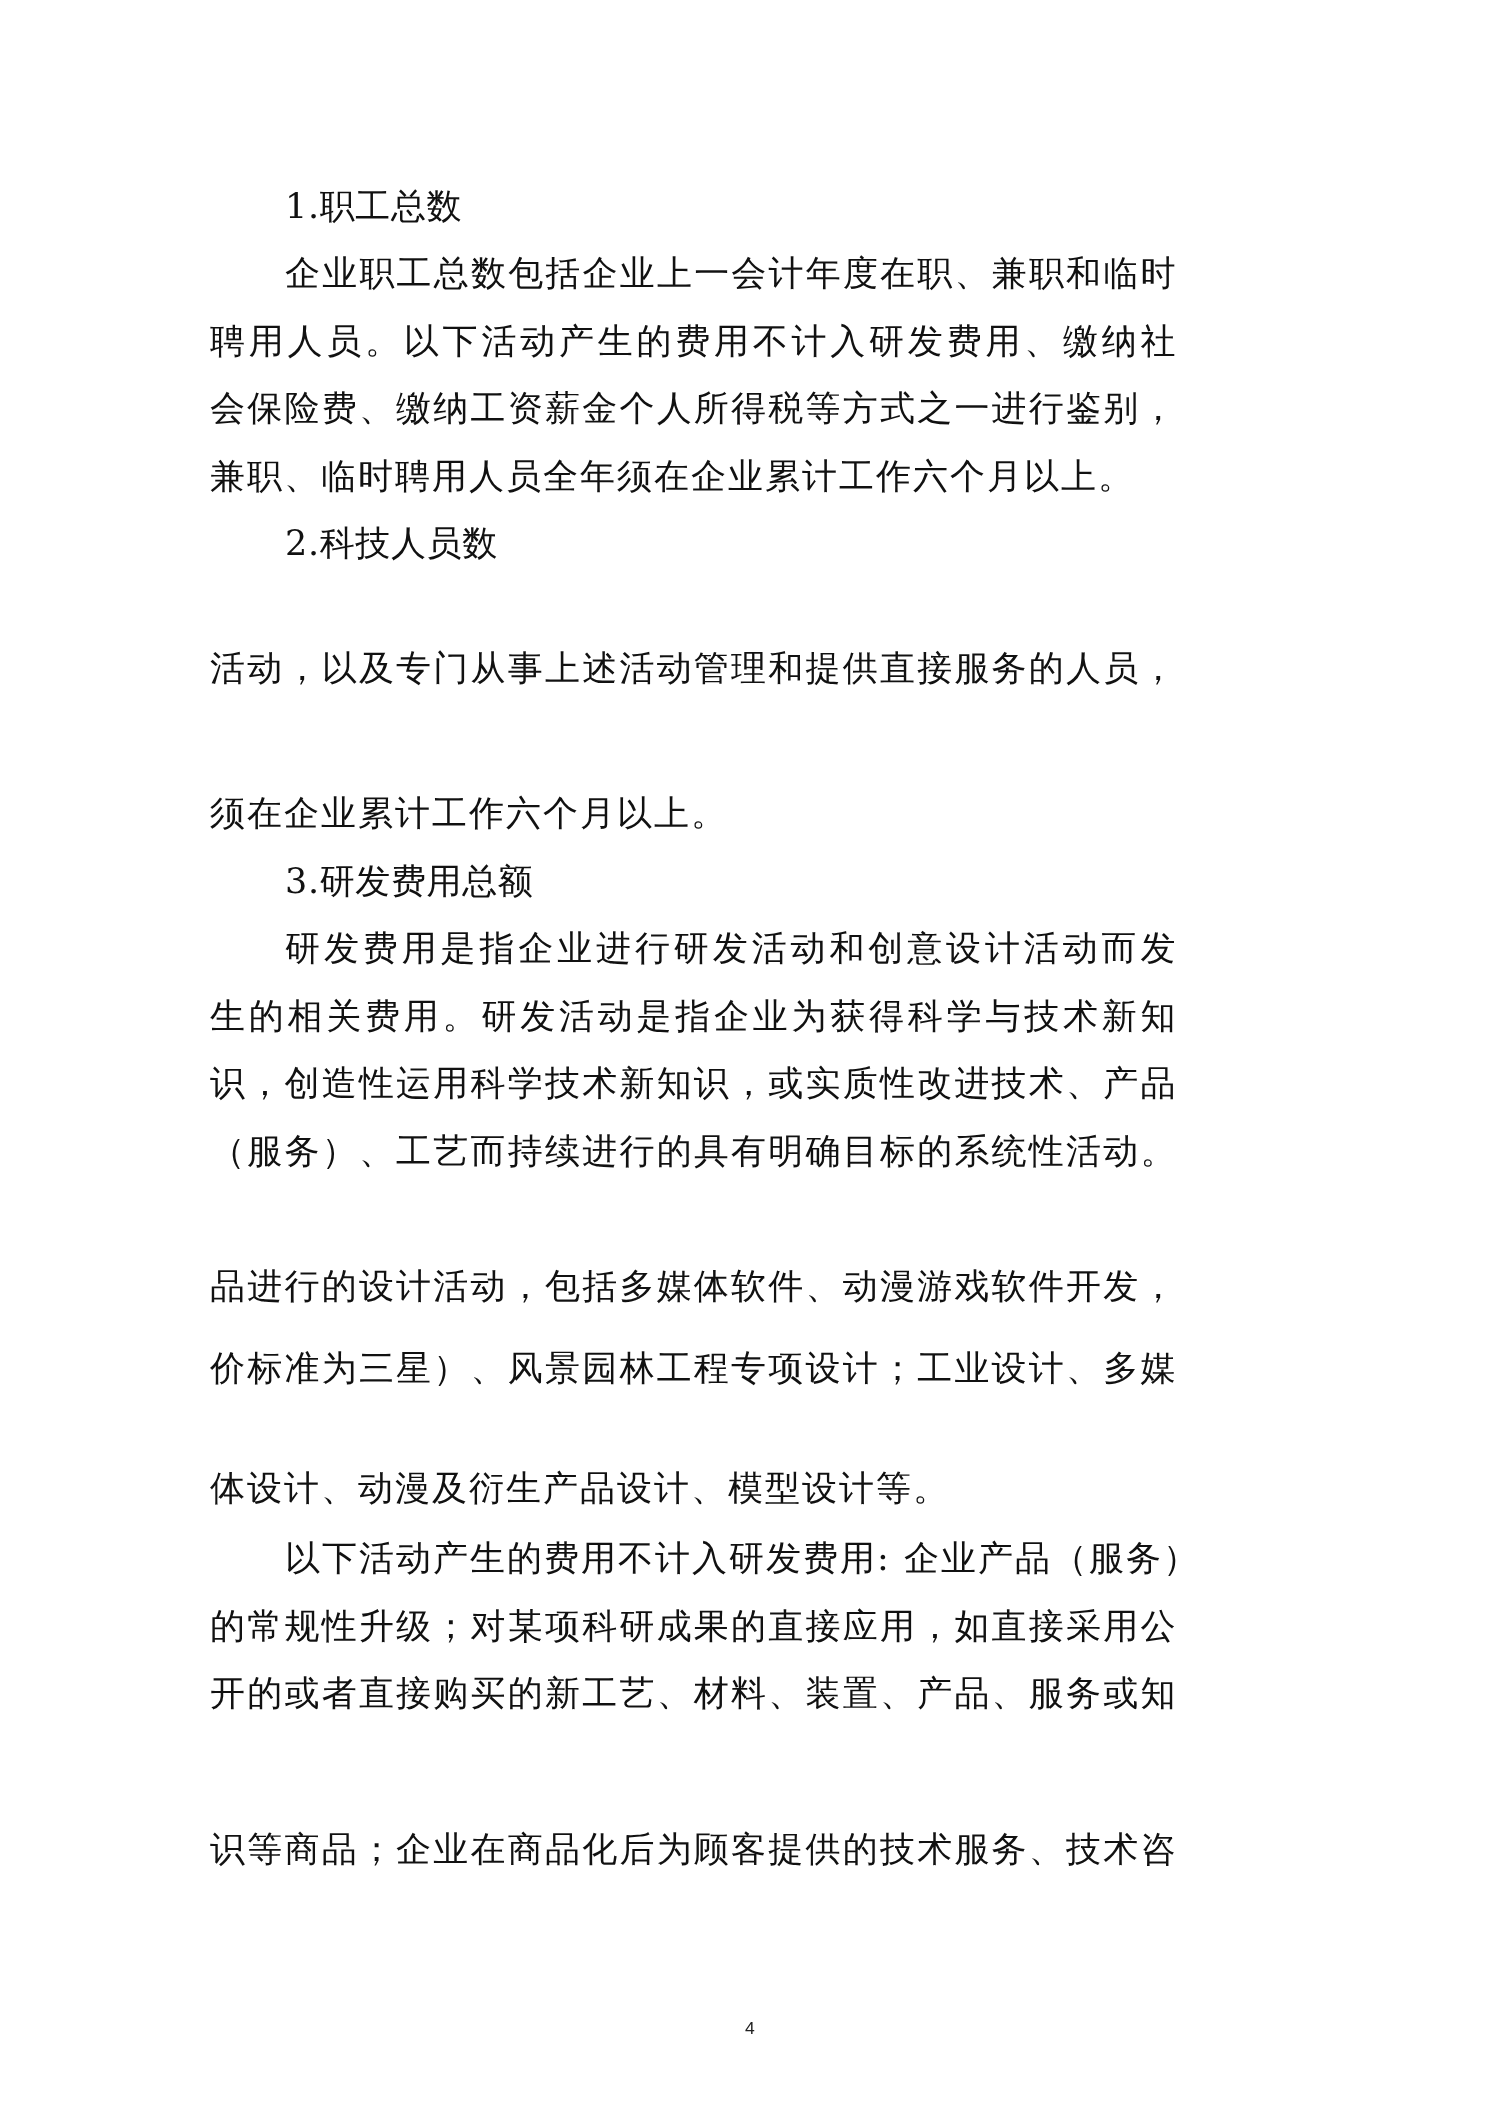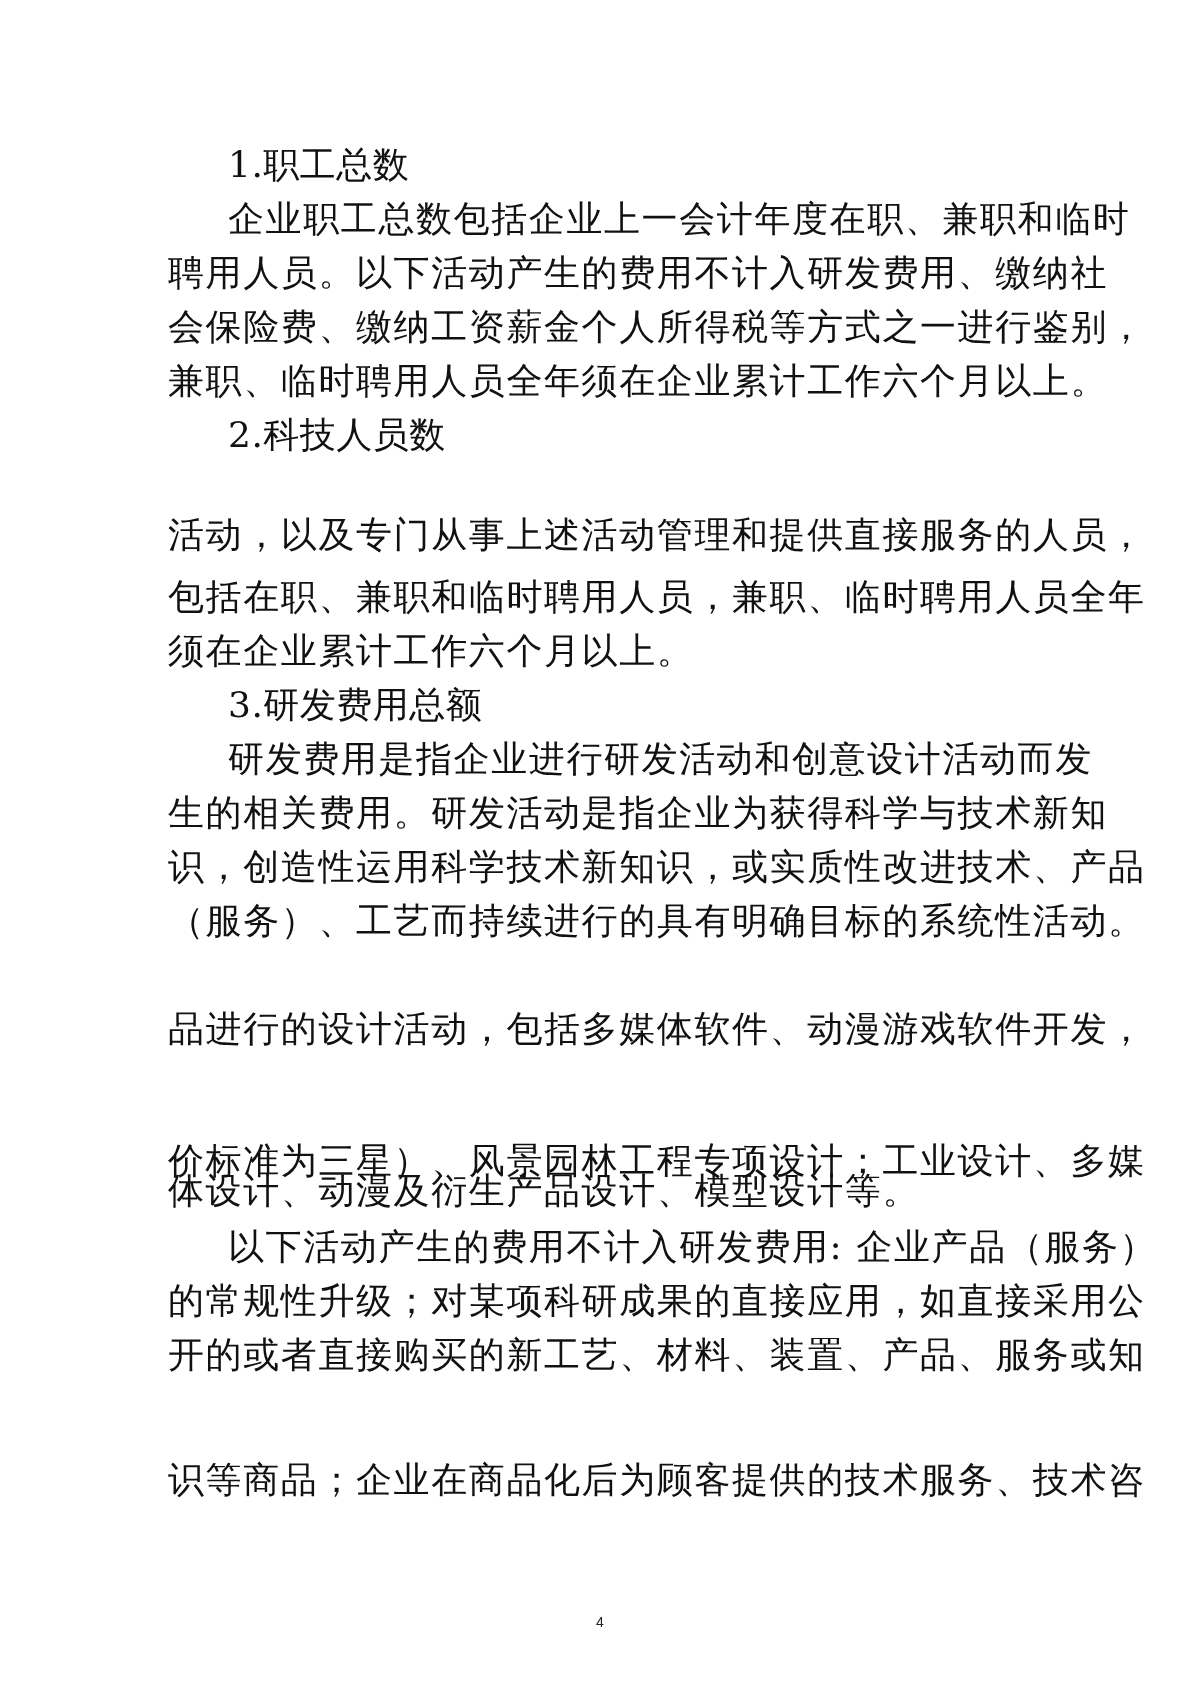--- a/index.html
+++ b/index.html
@@ -4,21 +4,21 @@
 <style>
   html, body { margin: 0; padding: 0; background: #ffffff; }
   body { width: 1200px; height: 1696px; position: relative; overflow: hidden; }
   .page {
     position: absolute; left: 0; top: 0; width: 1200px; height: 1696px;
     background: #ffffff; color: #111111;
     font-family: "DejaVu Serif", "Liberation Serif", serif;
   }
   .line {
     position: absolute; left: 168px; width: 774px;
-    font-size: 36px; line-height: 40px; height: 40px;
+    font-size: 28px; line-height: 40px; height: 40px;
     white-space: nowrap; letter-spacing: 1.6px;
     text-align: justify; text-align-last: justify;
     color: #111111;
   }
   .line.indent { left: 228px; width: 714px; }
   .line.last { text-align-last: left; }
   .heading { text-align-last: left; letter-spacing: 0.5px; }
   .page-number {
     position: absolute; left: 0; width: 1200px; top: 1613px;
     text-align: center; font-size: 14px; line-height: 18px;
@@ -31,30 +31,29 @@
 <div class="page">
 
   <div class="line indent heading" style="top:145px">1.职工总数</div>
   <div class="line indent" style="top:199px">企业职工总数包括企业上一会计年度在职、兼职和临时</div>
   <div class="line" style="top:253px">聘用人员。以下活动产生的费用不计入研发费用、缴纳社</div>
   <div class="line" style="top:307px">会保险费、缴纳工资薪金个人所得税等方式之一进行鉴别，</div>
   <div class="line last" style="top:361px">兼职、临时聘用人员全年须在企业累计工作六个月以上。</div>
 
   <div class="line indent heading" style="top:415px">2.科技人员数</div>
   <div class="line" style="top:515px">活动，以及专门从事上述活动管理和提供直接服务的人员，</div>
-  <div class="line" style="top:577px">包括在职、兼职和临时聘用人员，兼职、临时聘用人员全年</div>
   <div class="line last" style="top:631px">须在企业累计工作六个月以上。</div>
 
   <div class="line indent heading" style="top:685px">3.研发费用总额</div>
   <div class="line indent" style="top:739px">研发费用是指企业进行研发活动和创意设计活动而发</div>
   <div class="line" style="top:793px">生的相关费用。研发活动是指企业为获得科学与技术新知</div>
   <div class="line" style="top:847px">识，创造性运用科学技术新知识，或实质性改进技术、产品</div>
   <div class="line" style="top:901px">（服务）、工艺而持续进行的具有明确目标的系统性活动。</div>
   <div class="line" style="top:1009px">品进行的设计活动，包括多媒体软件、动漫游戏软件开发，</div>
-  <div class="line" style="top:1141px">价标准为三星）、风景园林工程专项设计；工业设计、多媒</div>
+  <div class="line" style="top:1075px">价标准为三星）、风景园林工程专项设计；工业设计、多媒</div>
   <div class="line last" style="top:1171px">体设计、动漫及衍生产品设计、模型设计等。</div>
 
   <div class="line indent" style="top:1227px">以下活动产生的费用不计入研发费用: 企业产品（服务）</div>
   <div class="line" style="top:1281px">的常规性升级；对某项科研成果的直接应用，如直接采用公</div>
   <div class="line" style="top:1335px">开的或者直接购买的新工艺、材料、装置、产品、服务或知</div>
   <div class="line" style="top:1460px">识等商品；企业在商品化后为顾客提供的技术服务、技术咨</div>
 
   <div class="page-number">4</div>
 </div>
 

